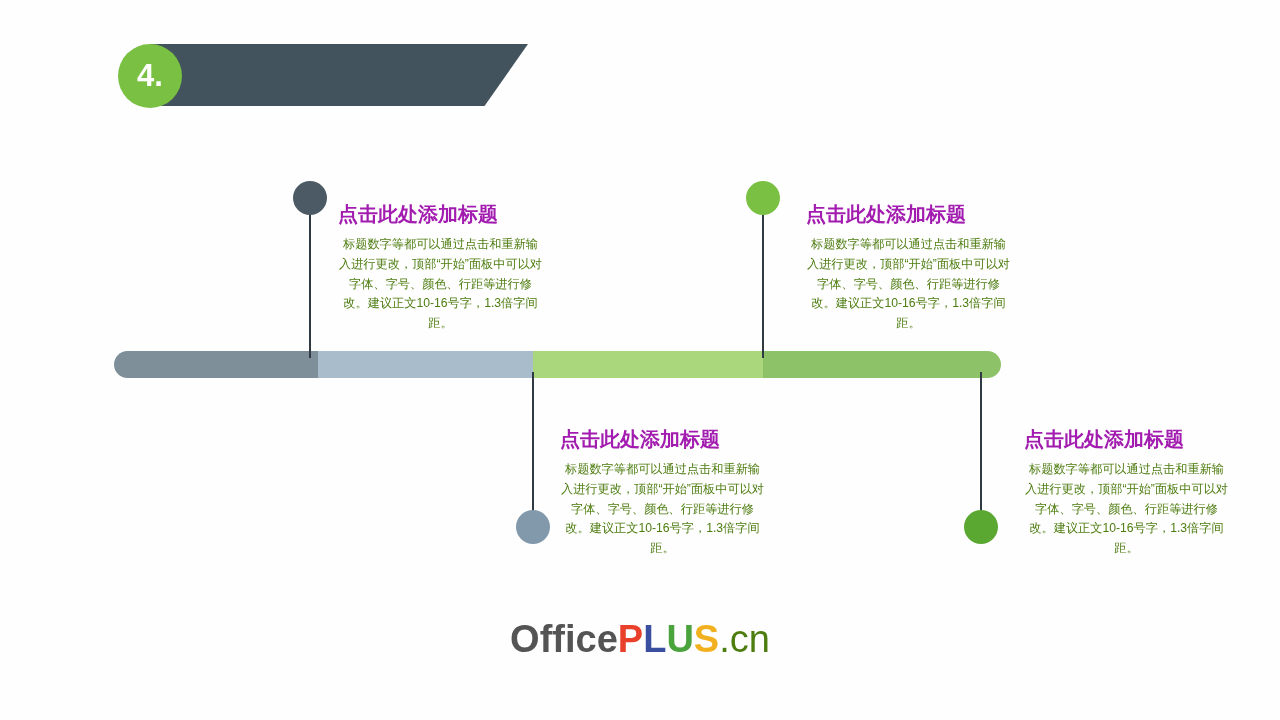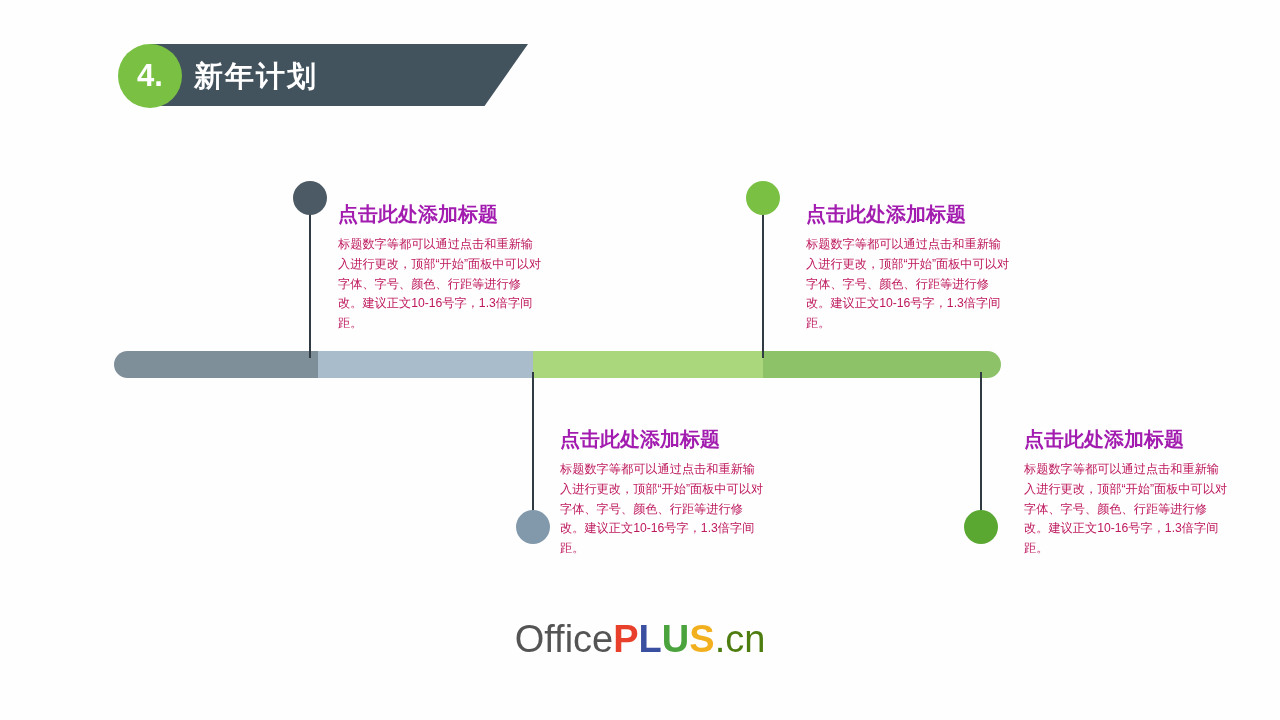--- a/index.html
+++ b/index.html
@@ -138,60 +138,59 @@
   .block-title {
     font-size: 20px;
     font-weight: bold;
     color: #a21caf;
     line-height: 1.2;
     margin: 12px 0 9px 0;
     white-space: nowrap;
   }
   .block-body {
     font-size: 12.2px;
-    color: #be185d;
+    color: #4d7c0f;
     line-height: 1.62;
     margin: 0;
-    text-align: left;
+    text-align: center;
   }
   .tb-1 { left: 338px; top: 190px; }
   .tb-2 { left: 806px; top: 190px; }
   .tb-3 { left: 560px; top: 415px; }
   .tb-4 { left: 1024px; top: 415px; }
 
   
   .footer-logo {
     position: absolute;
     left: 0;
     top: 618px;
     width: 1280px;
     text-align: center;
     font-size: 38px;
     font-weight: 300;
     letter-spacing: 0px;
     white-space: nowrap;
   }
-  .logo-office { color: #545454; font-weight: 400; }
+  .logo-office { color: #545454; font-weight: 700; }
   .logo-p { color: #e8402a; font-weight: bold; }
   .logo-l { color: #3b4fa0; font-weight: bold; }
   .logo-u { color: #4aa33c; font-weight: bold; }
   .logo-s { color: #f2b01e; font-weight: bold; }
   .logo-cn { color: #4d7c0f; font-weight: 300; }
 </style>
 </head>
 <body>
 
 <div id="slide">
 
   <div class="header-zone">
     <div class="banner-shape"></div>
     <div class="banner-number-circle">
       <span class="banner-number-text">4.</span>
     </div>
-    <div class="banner-title">新年计划</div>
   </div>
 
   <div class="timeline-bar">
     <div class="bar-seg bar-seg-1"></div>
     <div class="bar-seg bar-seg-2"></div>
     <div class="bar-seg bar-seg-3"></div>
     <div class="bar-seg bar-seg-4"></div>
   </div>
 
   <div class="stem stem-1"></div>

